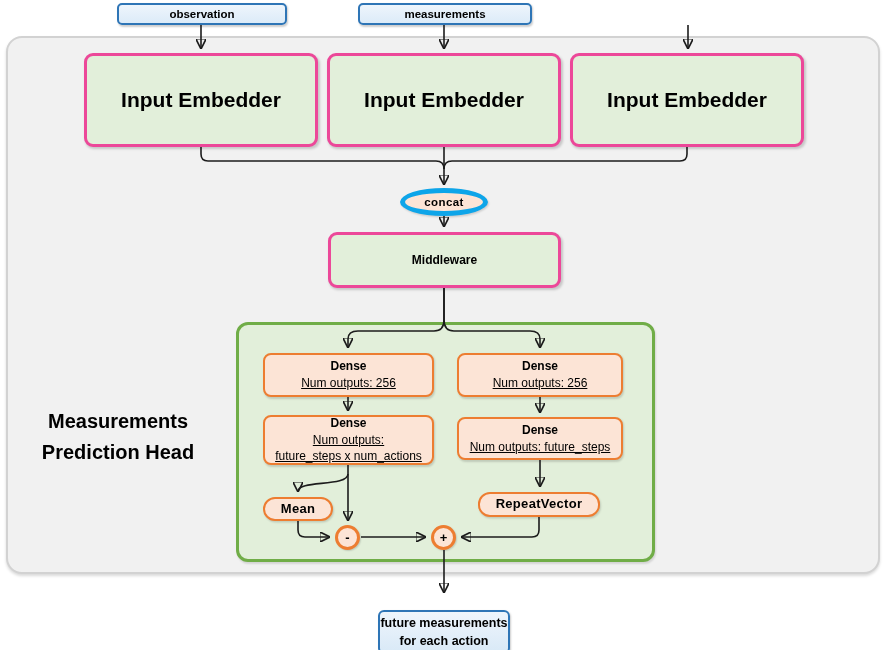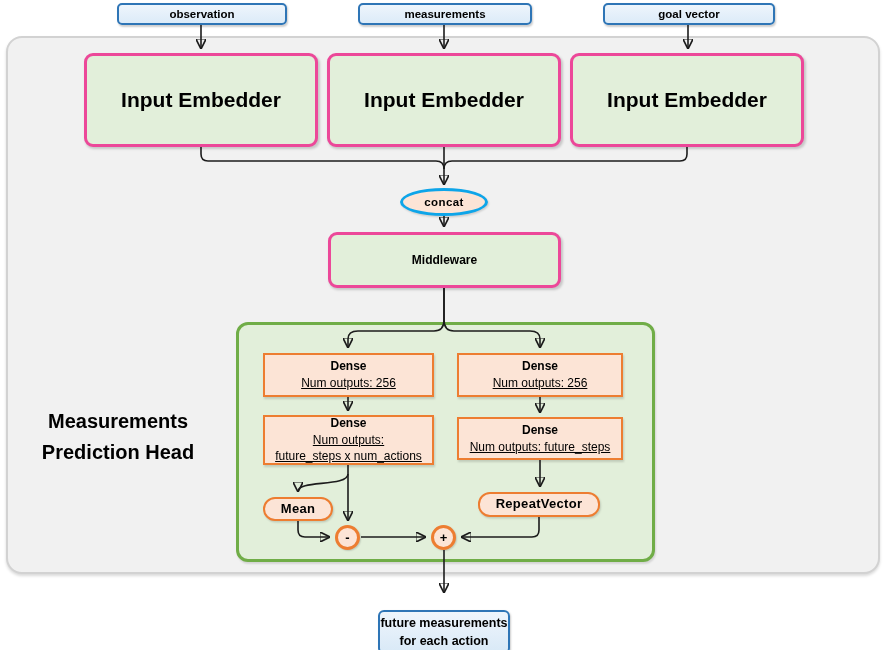--- a/index.html
+++ b/index.html
@@ -21,28 +21,28 @@
     font-size:11.5px;font-weight:bold;box-shadow:1px 1.5px 2px rgba(0,0,0,0.2);}
   .out-box{position:absolute;background:linear-gradient(#eef5fc,#d9e9f7);
     border:2.5px solid #2e75b6;border-radius:6px;box-sizing:border-box;
     display:flex;flex-direction:column;align-items:center;justify-content:center;
     font-size:12.5px;font-weight:bold;line-height:1.45;box-shadow:1px 1.5px 2px rgba(0,0,0,0.2);}
   .green-box{position:absolute;background:#e2efda;border:3px solid #ec4899;border-radius:9px;
     box-sizing:border-box;display:flex;align-items:center;justify-content:center;
     font-weight:bold;box-shadow:1.5px 2px 2.5px rgba(0,0,0,0.18);}
   .embedder{font-size:21px;}
   .middleware{font-size:12px;}
-  .orange-box{position:absolute;background:#fce4d6;border:2.5px solid #ed7d31;border-radius:0;
+  .orange-box{position:absolute;background:#fce4d6;border:2.5px solid #ed7d31;border-radius:8px;
     box-sizing:border-box;display:flex;flex-direction:column;align-items:center;justify-content:center;
     line-height:1.4;box-shadow:1px 1.5px 2px rgba(0,0,0,0.15);}
   .orange-box .t{font-size:12px;font-weight:bold;}
   .orange-box .s{font-size:12px;font-weight:normal;text-decoration:underline;}
   .small-orange{border-radius:12px;font-size:13px;font-weight:bold;letter-spacing:0.3px;}
   .ellipse{position:absolute;left:400px;top:188px;width:88px;height:28px;
-    background:#fce4d6;border:3px solid #0ea5e9;border-radius:50%;
+    background:#fce4d6;border:5px solid #0ea5e9;border-radius:50%;
     display:flex;align-items:center;justify-content:center;font-size:11.5px;font-weight:bold;
     box-sizing:border-box;letter-spacing:0.4px;box-shadow:1px 1.5px 2px rgba(0,0,0,0.15);}
   .op-circle{position:absolute;width:25px;height:25px;border-radius:50%;
     background:#fce4d6;border:3px solid #ed7d31;box-sizing:border-box;
     display:flex;align-items:center;justify-content:center;
     font-size:13px;font-weight:bold;line-height:1;box-shadow:1px 1px 1.5px rgba(0,0,0,0.15);}
 
   .head-title{position:absolute;left:15px;top:406px;width:206px;text-align:center;
     font-size:20px;font-weight:bold;line-height:1.55;}
 
@@ -58,21 +58,20 @@
 
   <div class="head-container"></div>
 
   <div class="head-title">
     <div>Measurements</div>
     <div>Prediction Head</div>
   </div>
 
   <div class="io-box" style="left:117px;top:3px;width:170px;">observation</div>
   <div class="io-box" style="left:358px;top:3px;width:174px;">measurements</div>
-  <div class="io-box" style="left:603px;top:3px;width:172px;">goal vector</div>
 
   <div class="green-box embedder" style="left:84px;top:53px;width:234px;height:94px;">Input Embedder</div>
   <div class="green-box embedder" style="left:327px;top:53px;width:234px;height:94px;">Input Embedder</div>
   <div class="green-box embedder" style="left:570px;top:53px;width:234px;height:94px;">Input Embedder</div>
 
   <div class="ellipse">concat</div>
 
   <div class="green-box middleware" style="left:328px;top:232px;width:233px;height:56px;">Middleware</div>
 
   <div class="orange-box" style="left:263px;top:353px;width:171px;height:44px;">

